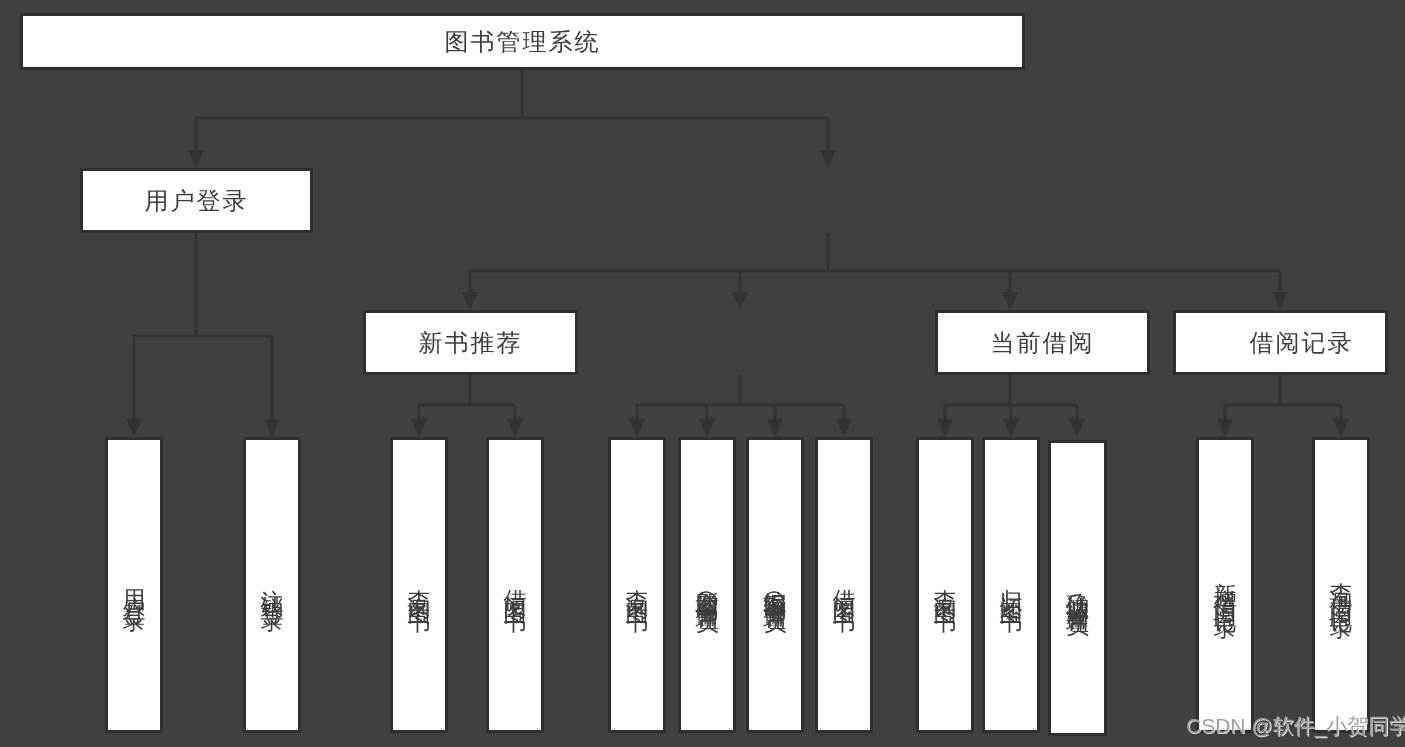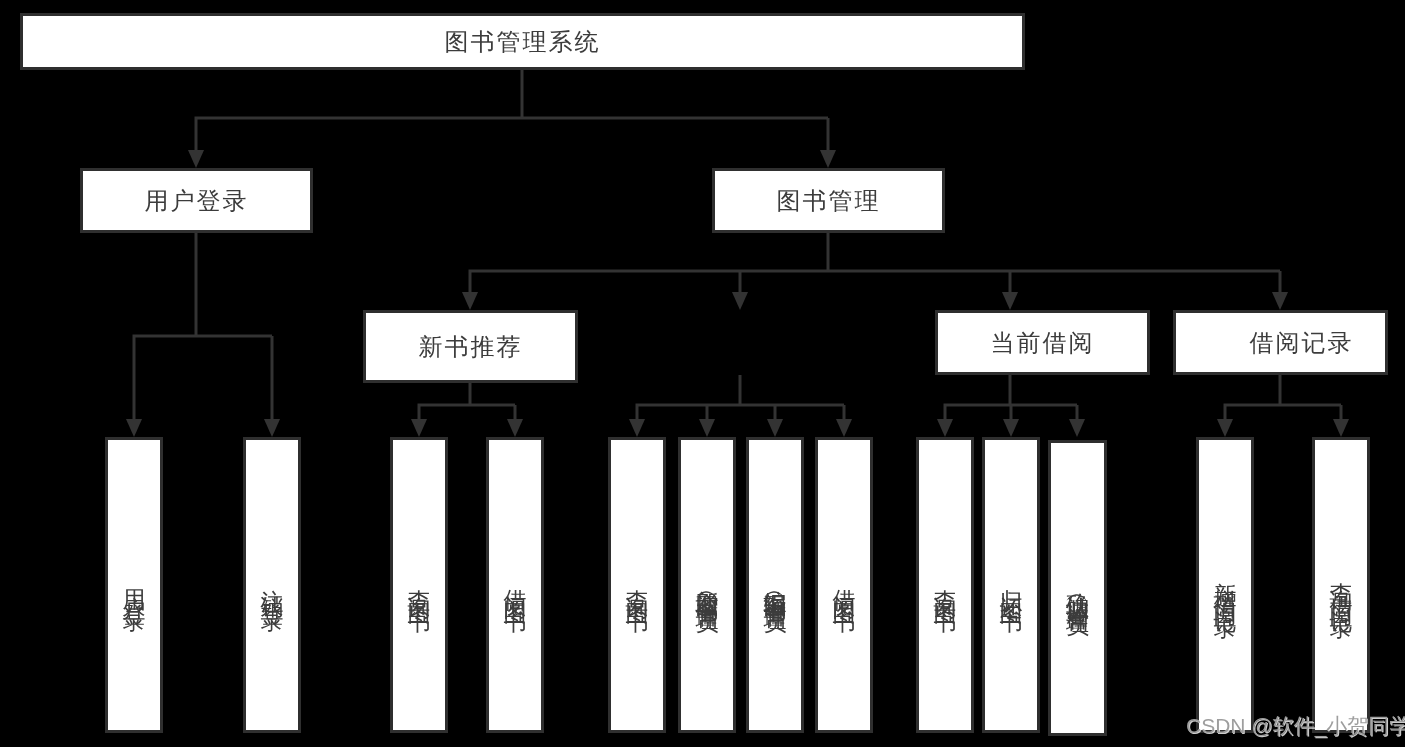--- a/index.html
+++ b/index.html
@@ -1,20 +1,20 @@
 <!DOCTYPE html>
 <html><head>
 <meta charset="utf-8">
 <style>
   html, body { margin: 0; padding: 0; background: #ffffff; }
   #canvas {
     position: relative;
     width: 1405px;
     height: 747px;
-    background: #000000;
+    background: #404040;
     font-family: "Liberation Sans", "DejaVu Sans", sans-serif;
     overflow: hidden;
   }
   #connectors {
     position: absolute;
     left: 0; top: 0;
     width: 1405px; height: 747px;
   }
   .hbox {
     position: absolute;
@@ -105,25 +105,22 @@
     </g>
   </svg>
 
   <div class="hbox" style="left:20px; top:13px; width:1005px; height:57px;">
     <span>图书管理系统</span>
   </div>
 
   <div class="hbox" style="left:80px; top:168px; width:233px; height:65px;">
     <span>用户登录</span>
   </div>
-  <div class="hbox" style="left:712px; top:168px; width:233px; height:65px;">
-    <span>图书管理</span>
-  </div>
 
-  <div class="hbox" style="left:363px; top:310px; width:215px; height:73px;">
+  <div class="hbox" style="left:363px; top:310px; width:215px; height:65px;">
     <span>新书推荐</span>
   </div>
   <div class="hbox" style="left:935px; top:310px; width:215px; height:65px;">
     <span>当前借阅</span>
   </div>
   <div class="hbox" style="left:1173px; top:310px; width:215px; height:65px;padding-left:42px;">
     <span>借阅记录</span>
   </div>
 
   <div class="vbox" style="left:105px; top:437px; width:58px; height:296px;">

